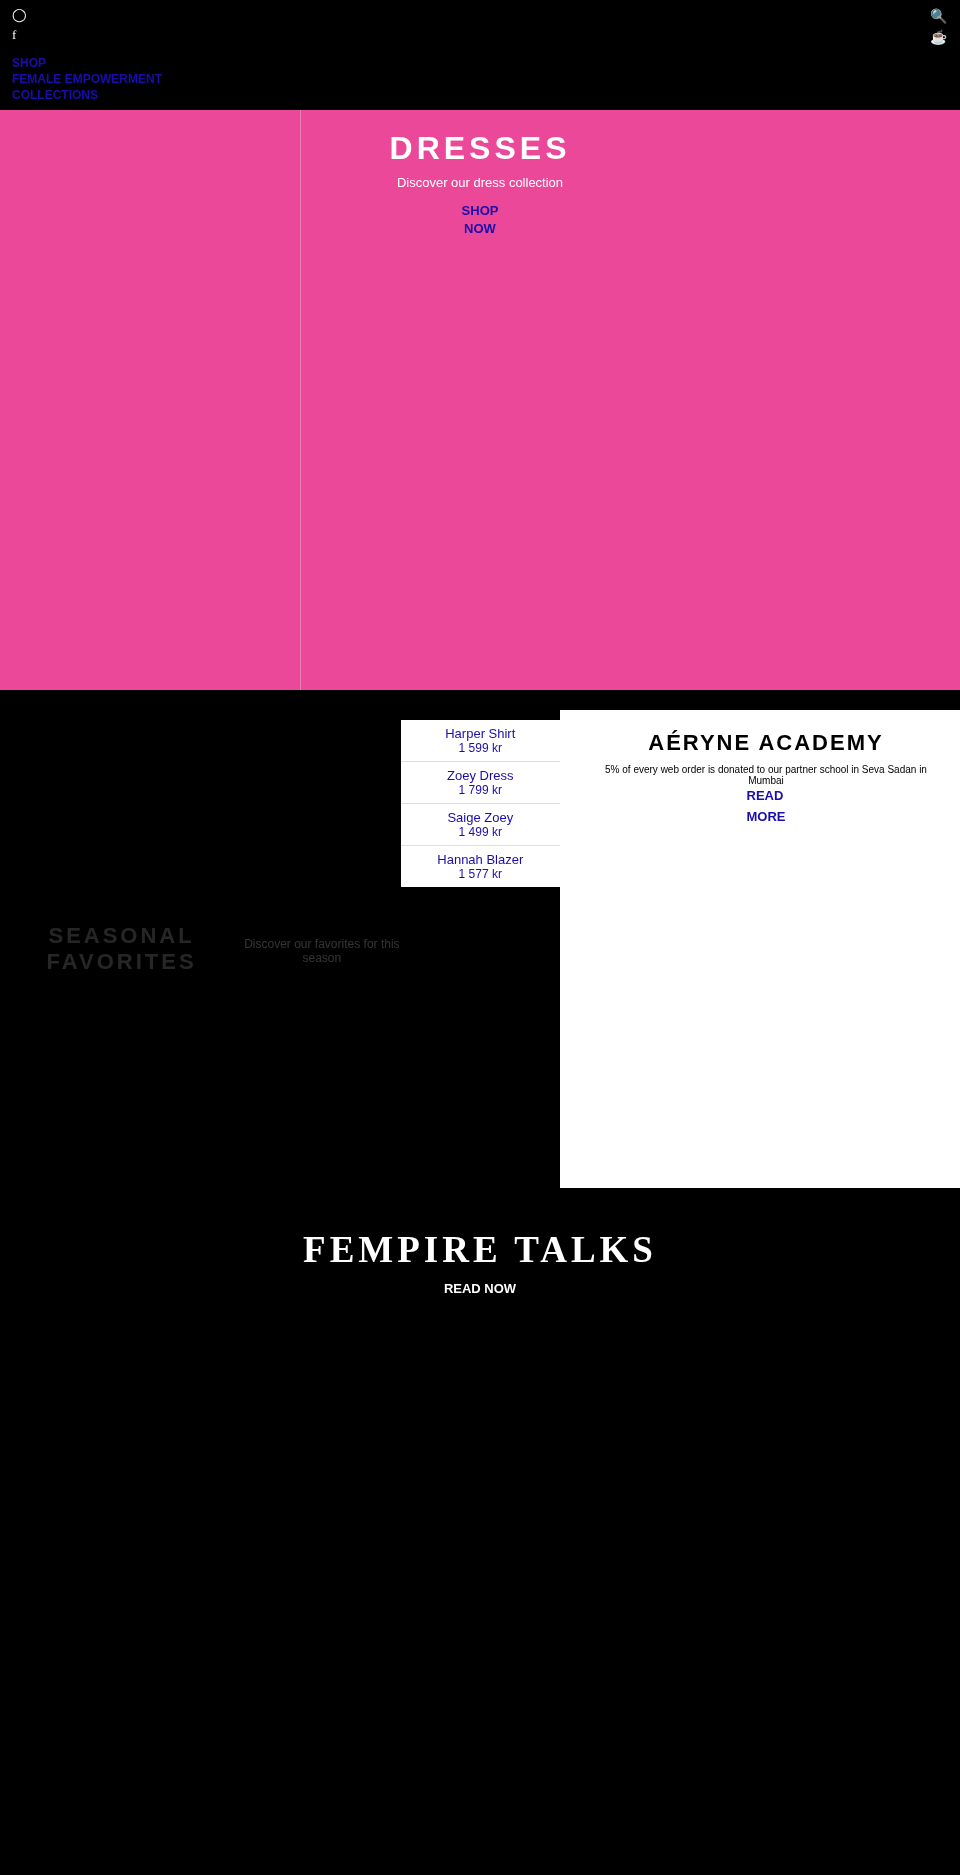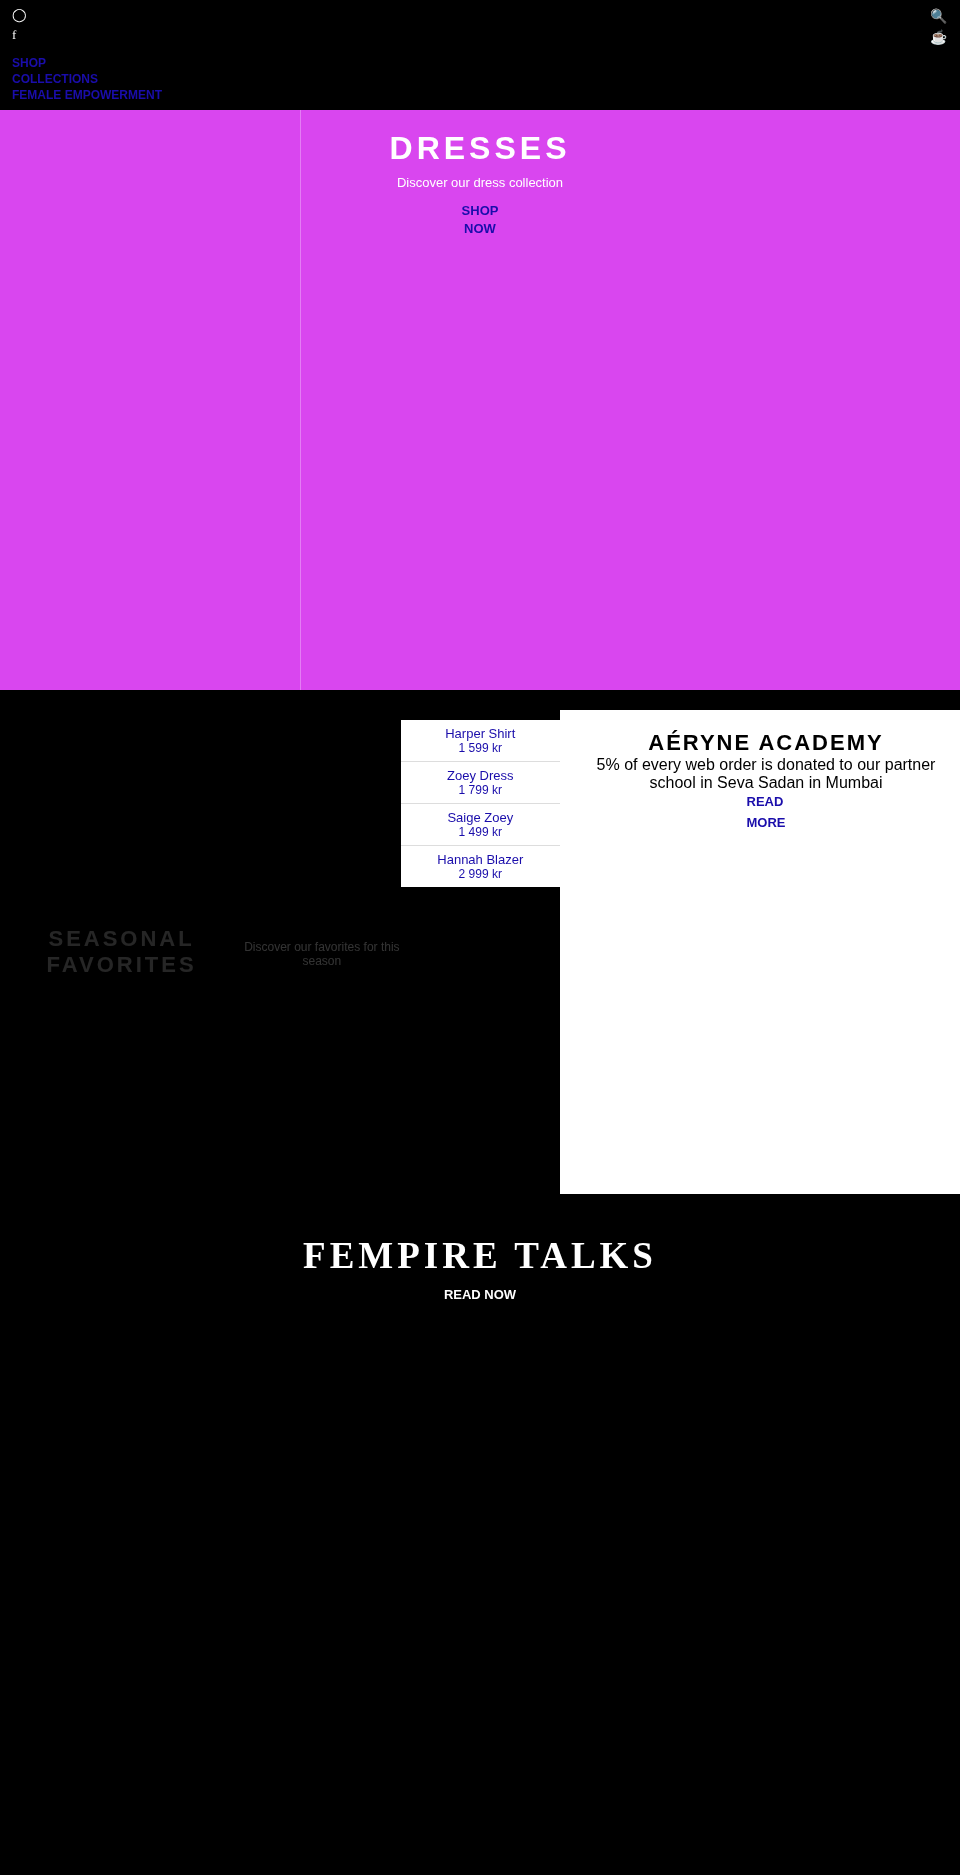--- a/index.html
+++ b/index.html
@@ -50,21 +50,21 @@
       gap: 4px;
     }
     .util-icon {
       color: #1a0dab;
       font-size: 14px;
       cursor: pointer;
     }
 
     
     .hero-section {
-      background: #d946ef;
+      background: #ec4899;
       width: 100%;
       height: 580px;
       position: relative;
       display: flex;
       flex-direction: column;
       align-items: center;
       justify-content: flex-start;
       padding-top: 20px;
     }
     .hero-title {
@@ -167,24 +167,25 @@
     .academy-title {
       font-size: 22px;
       font-weight: bold;
       color: #000;
       text-transform: uppercase;
       letter-spacing: 2px;
       font-family: Arial, sans-serif;
       text-align: center;
     }
     .academy-subtitle {
-      font-size: 16px;
+      font-size: 10px;
       color: #000;
       font-family: Arial, sans-serif;
       text-align: center;
+      margin-top: 8px;
       max-width: 360px;
     }
     .academy-cta {
       color: #1a0dab;
       font-size: 13px;
       font-family: Arial, sans-serif;
       font-weight: bold;
       text-transform: uppercase;
       text-decoration: none;
       cursor: pointer;
@@ -248,22 +249,22 @@
   <div class="social-icons">
     <span class="social-icon">◯</span>
     <span class="social-icon">f</span>
   </div>
   <div class="utility-icons">
     <span class="util-icon">🔍</span>
     <span class="util-icon">☕</span>
   </div>
   <div class="nav-links">
     <a class="nav-link">SHOP</a>
+    <a class="nav-link">FEMALE EMPOWERMENT</a>
     <a class="nav-link">COLLECTIONS</a>
-    <a class="nav-link">FEMALE EMPOWERMENT</a>
   </div>
 </div>
 
 <div class="hero-section">
   <div class="hero-divider"></div>
   <h1 class="hero-title">DRESSES</h1>
   <p class="hero-subtitle">Discover our dress collection</p>
   <div class="hero-cta">
     <a class="hero-cta-link">SHOP</a>
     <a class="hero-cta-link">NOW</a>
@@ -282,21 +283,21 @@
     <div class="product-item">
       <div class="product-name">Zoey Dress</div>
       <div class="product-price">1 799 kr</div>
     </div>
     <div class="product-item">
       <div class="product-name">Saige Zoey</div>
       <div class="product-price">1 499 kr</div>
     </div>
     <div class="product-item">
       <div class="product-name">Hannah Blazer</div>
-      <div class="product-price">2 999 kr</div>
+      <div class="product-price">1 577 kr</div>
     </div>
   </div>
 
   <div class="academy-section">
     <h2 class="academy-title">AÉRYNE ACADEMY</h2>
     <p class="academy-subtitle">5% of every web order is donated to our partner school in Seva Sadan in Mumbai</p>
     <div>
       <a class="academy-cta">READ</a><br>
       <a class="academy-cta">MORE</a>
     </div>

